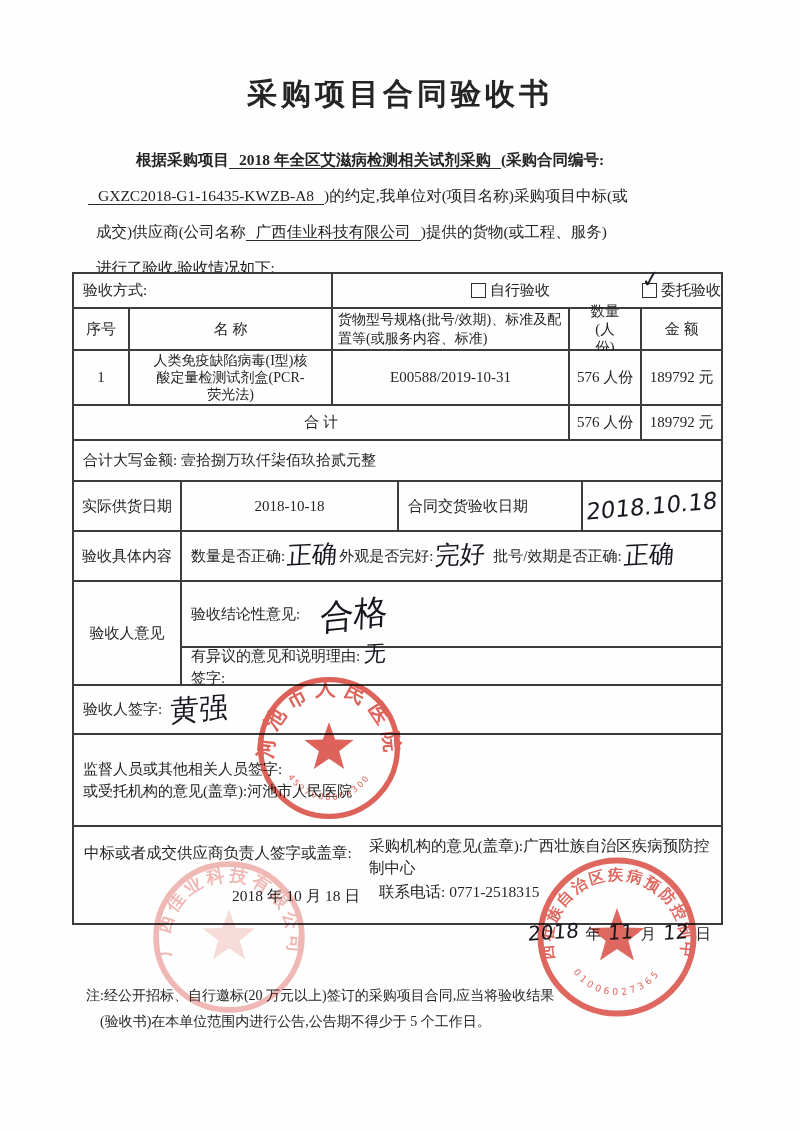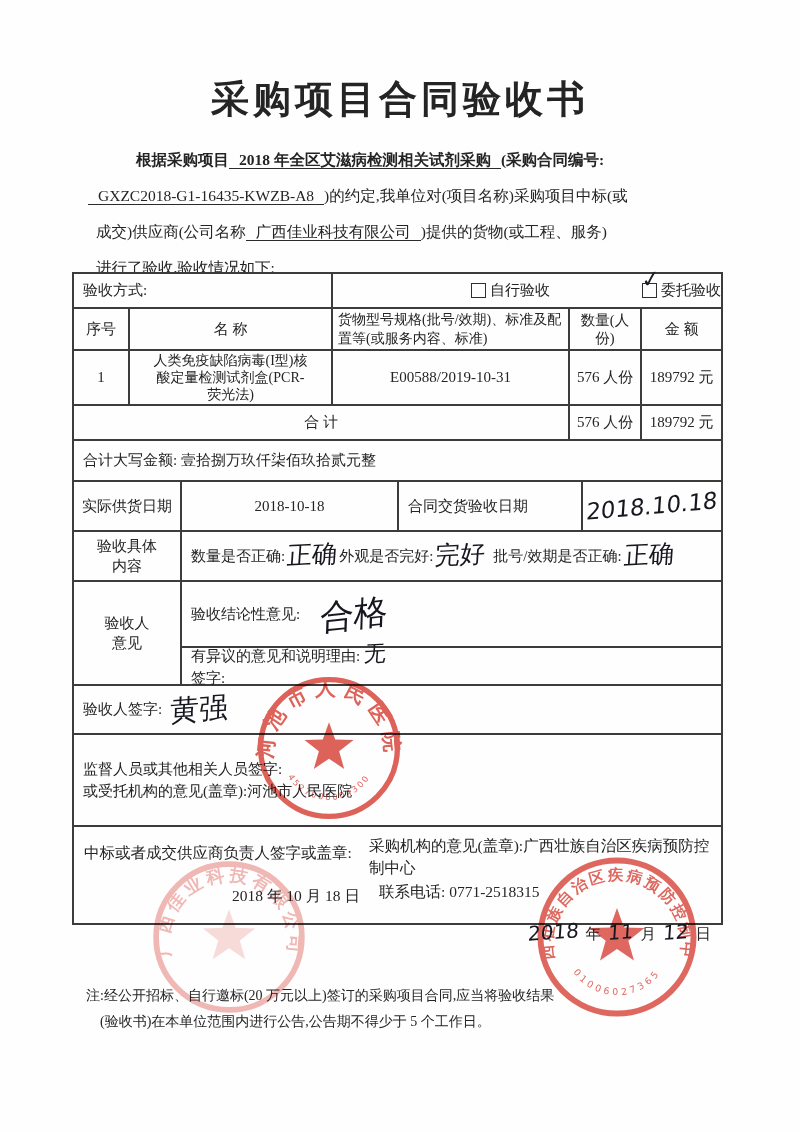--- a/index.html
+++ b/index.html
@@ -1,59 +1,59 @@
 <!DOCTYPE html>
 <html><head>
 <meta charset="utf-8">
 <style>
   :root { --red:#d8463b; --ink:#16161e; --line:#3c3c3c; --txt:#242424; }
   html,body { margin:0; padding:0; background:#fff; }
   .page { position:relative; width:800px; height:1132px; background:#fefefe; overflow:hidden;
           font-family:"Liberation Serif","DejaVu Serif",serif; color:var(--txt); }
   .title { position:absolute; top:74px; left:0; width:100%; text-align:center;
-           font-size:38px; font-weight:bold; letter-spacing:4px; margin:0; }
+           font-size:30px; font-weight:bold; letter-spacing:4px; margin:0; }
   .intro { position:absolute; left:88px; top:142px; width:632px; font-size:15.5px; }
   .iline { height:36px; line-height:36px; white-space:nowrap; }
   .i1 { text-indent:48px;font-weight:bold; }
   .i3 { text-indent:8px; }
   .ul { border-bottom:1.5px solid #2b2b2b; padding:0 10px; }
 
   
   .vtable { position:absolute; left:72px; top:272px; width:651px; height:653px;
             box-sizing:border-box; display:grid; background:var(--line);
             grid-template-columns:54px 50px 149px 64px 169px 11px 57px 79px;
             grid-template-rows:33px 40px 53px 33px 39px 48px 48px 64px 36px 47px 90px 96px;
             gap:2px; padding:2px; }
   .cell { background:#fefefe; display:flex; align-items:center; justify-content:center;
           text-align:center; font-size:15px; line-height:19px; overflow:visible; position:relative; }
   .cl { justify-content:flex-start; text-align:left; padding-left:9px; }
   .spec { font-size:14px; line-height:19px; text-align:left; padding:0 5px; justify-content:flex-start; }
   .small { font-size:14px; line-height:17px; padding:0 20px;font-family:Liberation Serif, serif; }
-  .qtyh { font-size:14.5px; line-height:18px; padding:0 6px; }
+  .qtyh { font-size:14.5px; line-height:18px; padding:0 16px; }
 
   .checks { justify-content:flex-end; padding-left:48px; gap:92px; }
   .opt { display:inline-flex; align-items:center; white-space:nowrap; }
   .cb { width:13px; height:13px; border:1.5px solid #2f2f2f; display:inline-block;
         position:relative; margin-right:4px; background:#fefefe; }
   .tick { position:absolute; left:-2px; top:-14px; font-size:23px; color:#1d1d25;
           font-weight:bold; transform:rotate(-8deg); font-family:"DejaVu Sans",sans-serif; }
 
   .hw { font-family:"DejaVu Sans",sans-serif; color:var(--ink); display:inline-block;
         transform:rotate(-3deg) skewX(-7deg); z-index:3; position:relative; }
   .hw-date { font-size:23px; transform:rotate(-5deg) skewX(-9deg); }
   .hw-ans { font-size:25px; margin:0 2px; top:-2px; }
   .hw-concl { font-size:34px; margin-left:20px; transform:rotate(-6deg) skewX(-8deg); }
   .hw-none { font-size:22px; margin-left:4px; }
   .hw-sign { font-size:29px; margin-left:8px; transform:rotate(-4deg) skewX(-6deg); }
   .hw-num { font-size:20px; transform:rotate(-4deg) skewX(-8deg); }
 
   .qa { white-space:nowrap; }
   .twoline { flex-direction:column; align-items:flex-start; justify-content:center;
              padding-left:9px; line-height:22px; text-align:left; }
-  .stack { flex-direction:column; line-height:20px; }
+  .stack { flex-direction:row; line-height:20px; }
 
   .footer-cell { align-items:stretch; justify-content:flex-start; text-align:left;
                  padding:8px 6px 0 10px; font-size:15.5px; }
   .fl { width:285px; line-height:23px; padding-top:6px; }
   .fdate { margin-top:20px; margin-left:148px; white-space:nowrap; }
   .fr { flex:1; line-height:22px; }
   .fr .phone { padding-left:10px; margin-top:2px; }
   .fdate2 { display:flex; justify-content:flex-end; align-items:baseline;
             margin-top:18px; padding-right:4px; gap:7px; white-space:nowrap; }
 

